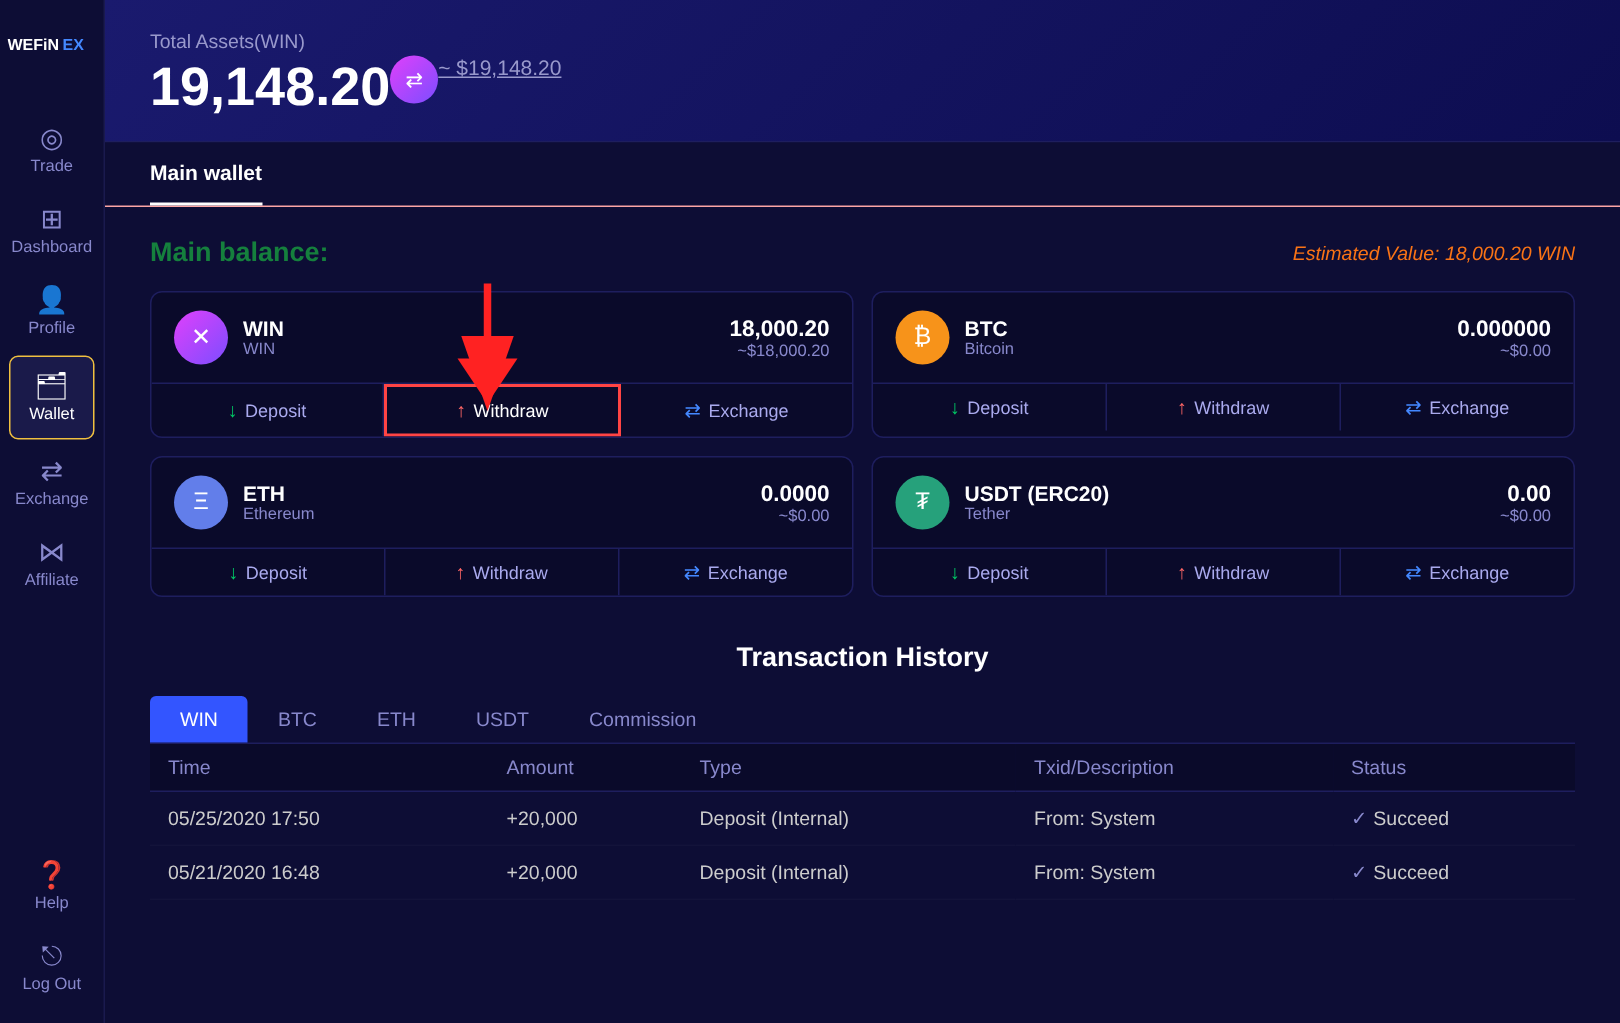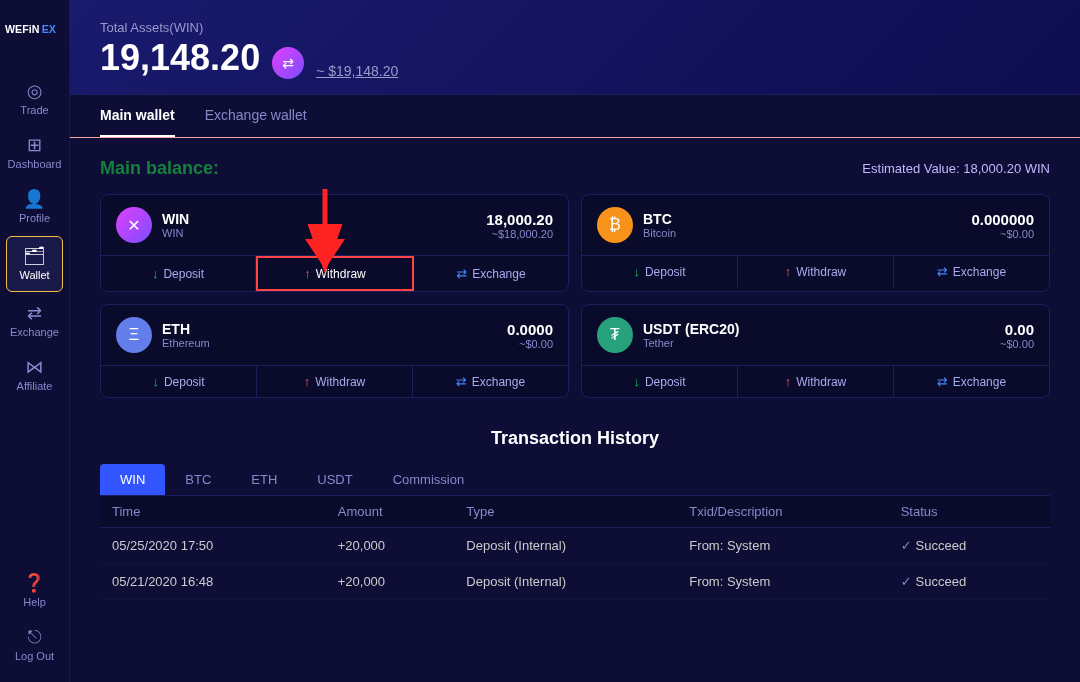--- a/index.html
+++ b/index.html
@@ -79,22 +79,21 @@
       padding: 20px 30px 15px 30px;
       border-bottom: 1px solid #1e1e5e;
     }
     .total-assets-label {
       color: #9999cc;
       font-size: 13px;
       margin-bottom: 2px;
     }
     .total-assets-value {
       display: flex;
-      align-items: flex-end;
-      gap: 12px;
+      align-items: flex-start;
     }
     .total-assets-number {
       font-size: 36px;
       font-weight: bold;
       color: #fff;
     }
     .exchange-icon {
       width: 32px;
       height: 32px;
       border-radius: 50%;
@@ -144,21 +143,22 @@
       align-items: center;
       margin-bottom: 15px;
     }
     .balance-title {
       font-size: 18px;
       font-weight: bold;
       color: #15803d;
     }
     .estimated-value {
       font-size: 13px;
-      color: #c4b5fd;
+      color: #f97316;
+      font-style: italic;
       margin-left: 14px;
     }
 
     
     .coins-grid {
       display: grid;
       grid-template-columns: 1fr 1fr;
       gap: 12px;
       margin-bottom: 30px;
     }
@@ -328,23 +328,20 @@
     <div class="total-assets-value">
       <span class="total-assets-number">19,148.20</span>
       <span class="exchange-icon">⇄</span>
       <span class="usd-value">~ $19,148.20</span>
     </div>
   </div>
 
   <div class="wallet-tabs">
     <div class="wallet-tab active">
       <span>Main wallet</span>
-    </div>
-    <div class="wallet-tab">
-      <span>Exchange wallet</span>
     </div>
   </div>
 
   <div class="content">
 
     <div class="balance-header">
       <div class="balance-title">Main balance:</div>
       <div class="estimated-value">Estimated Value: 18,000.20 WIN</div>
     </div>
 

